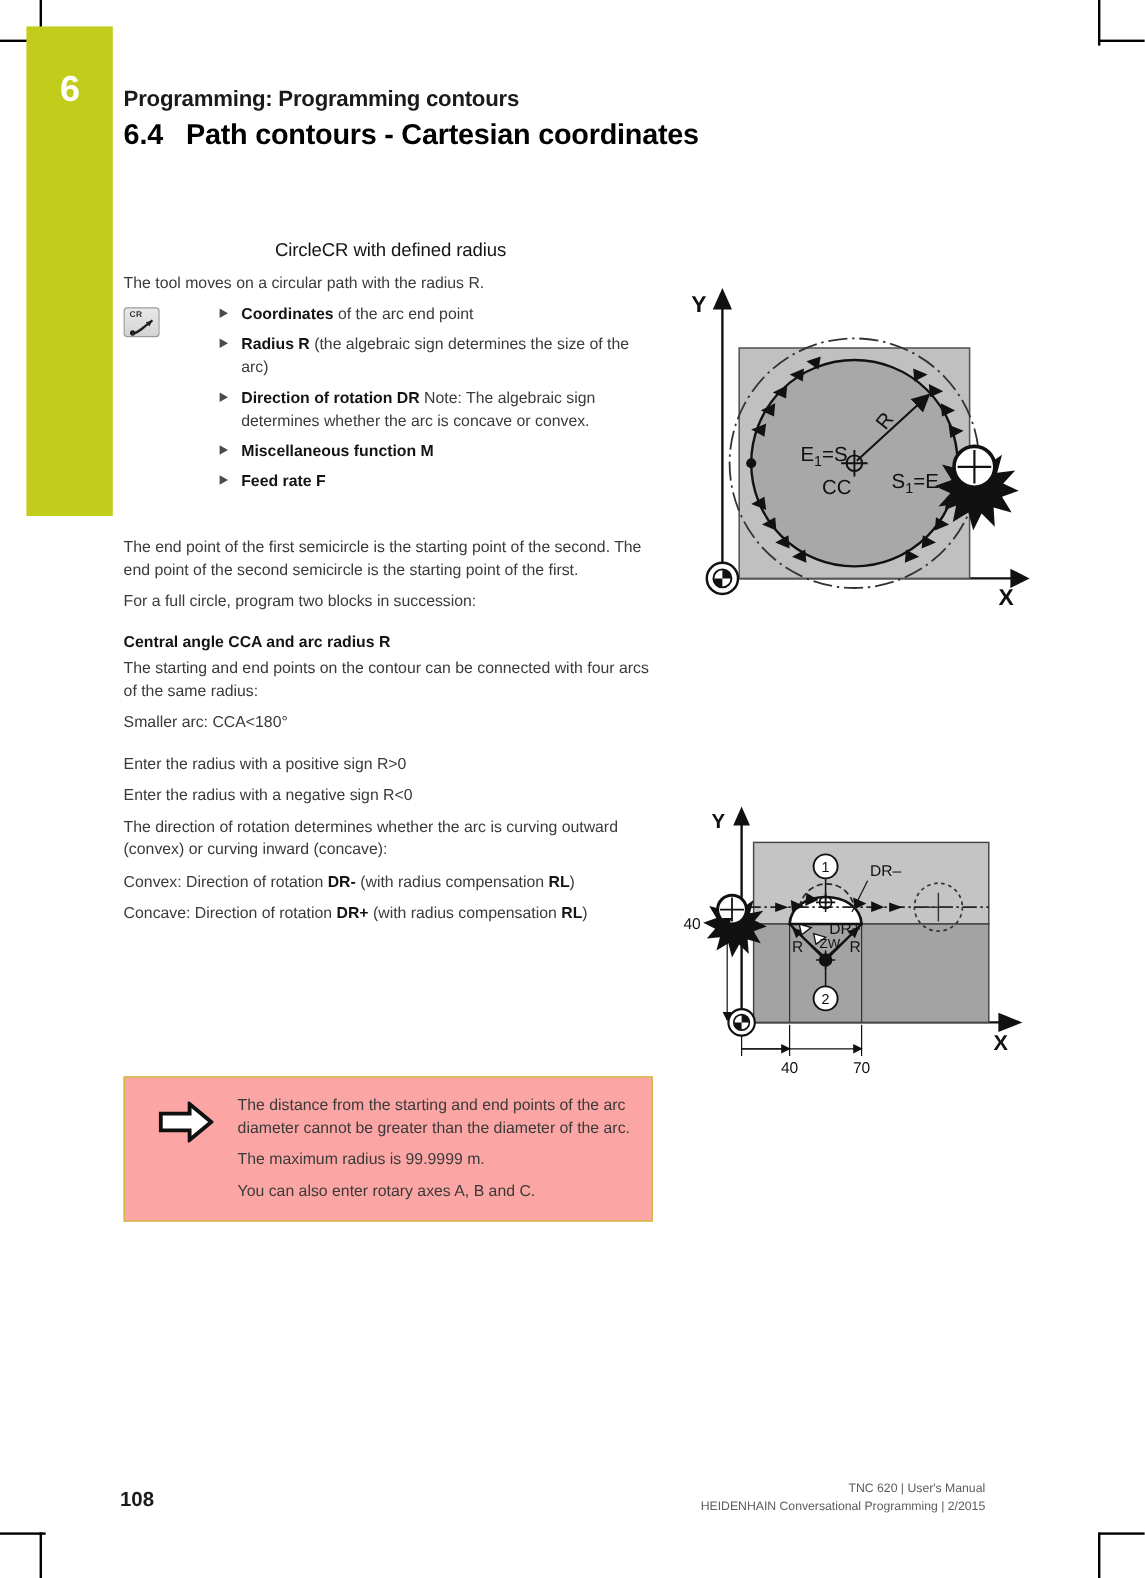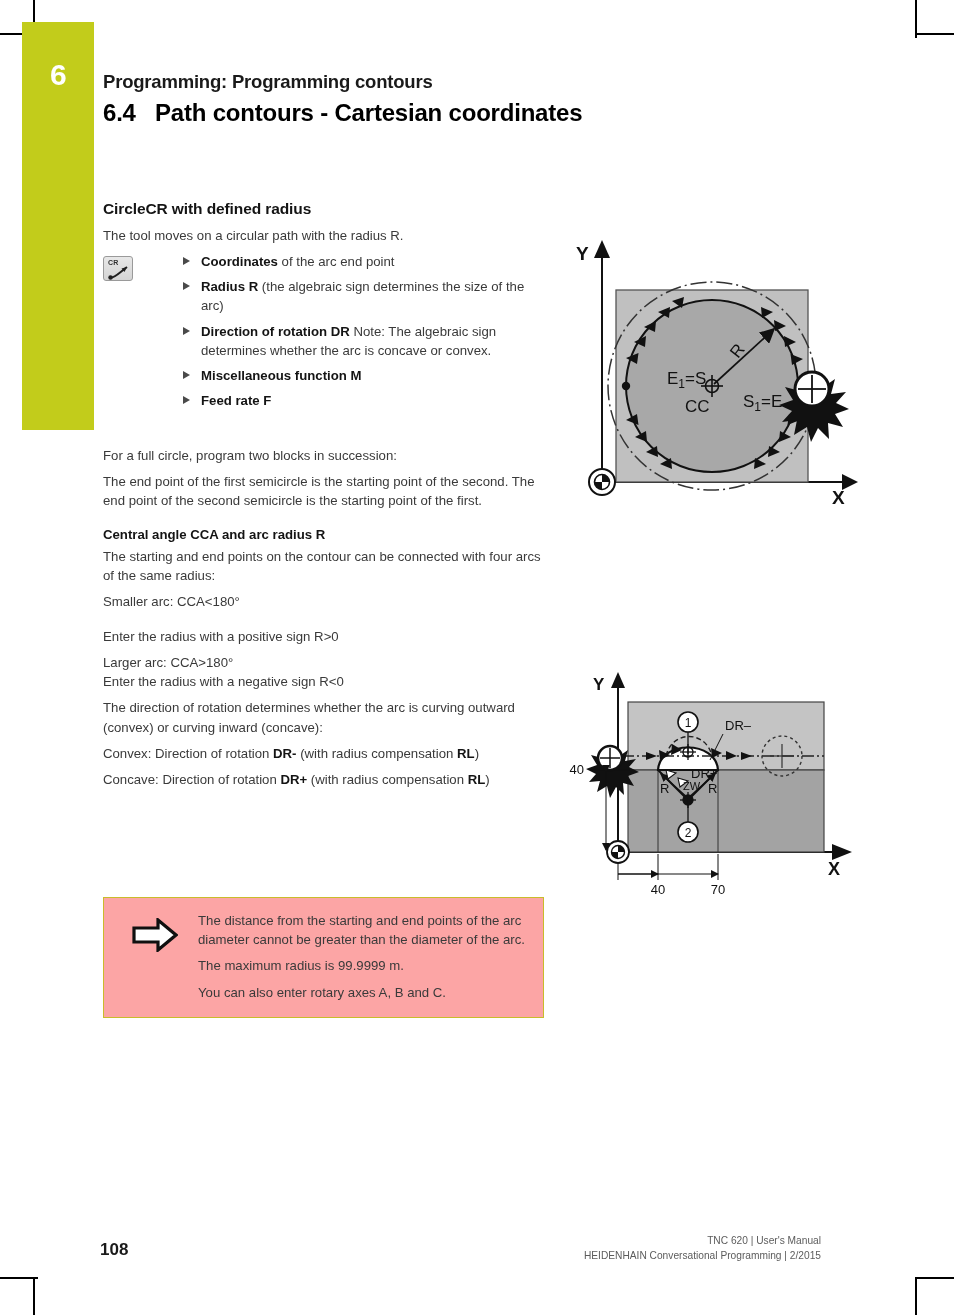--- a/index.html
+++ b/index.html
@@ -64,24 +64,25 @@
   #header-sub .num { display: inline-block; width: 52px; }
 
   
   #content {
     position: absolute;
     left: 103px; top: 200px;
     width: 445px;
   }
   h3.section-head {
     font-size: 15.5px;
-    font-weight: bold;
+    font-weight: normal;
     color: #141414;
     letter-spacing: -0.1px;
     margin-bottom: 8px;
+    text-align: center;
   }
   h4.sub-head {
     font-size: 13.2px;
     font-weight: bold;
     color: #141414;
     margin-bottom: 5px;
   }
   p.body {
     font-size: 13.2px;
     color: #3a3a3a;
@@ -230,33 +231,32 @@
         <li><span class="tri"></span><b>Coordinates</b><span> of the arc end point</span></li>
         <li><span class="tri"></span><b>Radius R</b><span> (the algebraic sign determines the size of the arc)</span></li>
         <li><span class="tri"></span><b>Direction of rotation DR</b><span> Note: The algebraic sign determines whether the arc is concave or convex.</span></li>
         <li><span class="tri"></span><b>Miscellaneous function M</b><span></span></li>
         <li><span class="tri"></span><b>Feed rate F</b><span></span></li>
       </ul>
     </div>
 
     <div class="gap-lg"></div>
 
+    <p class="body">The end point of the first semicircle is the starting point of the second. The end point of the second semicircle is the starting point of the first.</p>
     <p class="body">For a full circle, program two blocks in succession:</p>
-    <p class="body">The end point of the first semicircle is the starting point of the second. The end point of the second semicircle is the starting point of the first.</p>
 
     <div class="gap-sm"></div>
 
     <h4 class="sub-head">Central angle CCA and arc radius R</h4>
     <p class="body">The starting and end points on the contour can be connected with four arcs of the same radius:</p>
     <p class="body">Smaller arc: CCA&lt;180°</p>
 
     <div class="gap-sm"></div>
 
     <p class="body">Enter the radius with a positive sign R&gt;0</p>
-    <p class="body" style="margin-bottom:0">Larger arc: CCA&gt;180°</p>
     <p class="body">Enter the radius with a negative sign R&lt;0</p>
     <p class="body">The direction of rotation determines whether the arc is curving outward (convex) or curving inward (concave):</p>
 
     <p class="body"><span>Convex: Direction of rotation </span><b>DR-</b><span> (with radius compensation </span><b>RL</b><span>)</span></p>
 
     <p class="body"><span>Concave: Direction of rotation </span><b>DR+</b><span> (with radius compensation </span><b>RL</b><span>)</span></p>
 
   </div>
 
   <div id="note-box">

